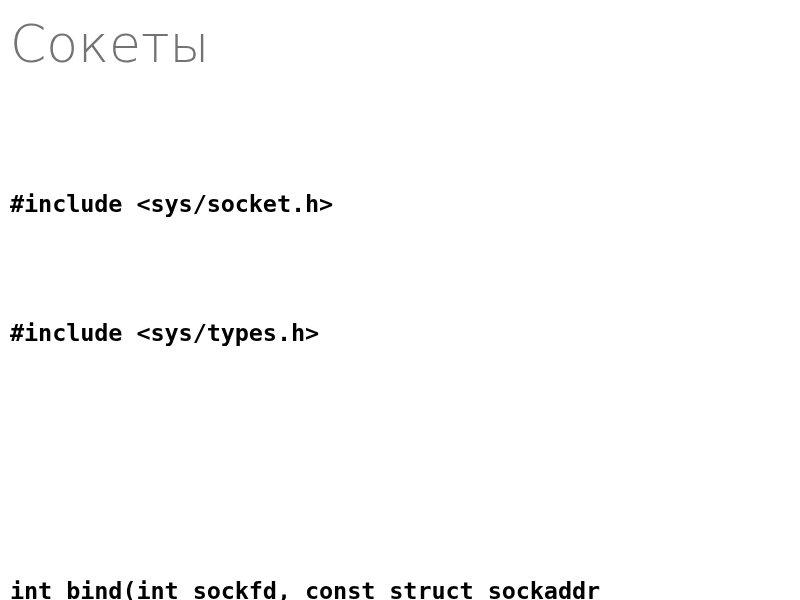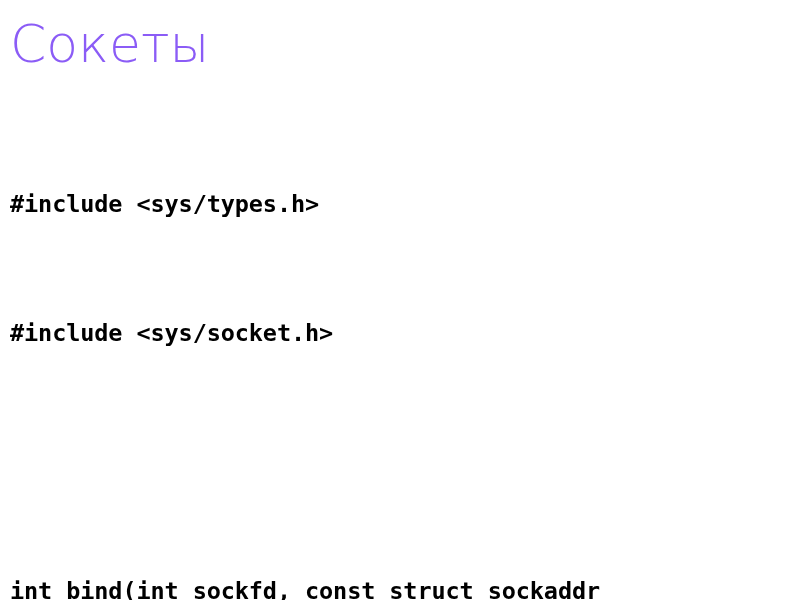--- a/index.html
+++ b/index.html
@@ -21,21 +21,21 @@
     box-sizing: border-box;
   }
   .slide-title {
     position: absolute;
     left: 10px;
     top: 16px;
     font-family: "DejaVu Sans", sans-serif;
     font-size: 52px;
     font-weight: 300;
     line-height: 1.08;
-    color: #8b5cf6;
+    color: #737373;
     letter-spacing: 0px;
     white-space: pre;
     text-align: center;
   }
   .code-block {
     position: absolute;
     left: 10px;
     top: 97px;
     width: 790px;
     font-family: "DejaVu Sans Mono", "Liberation Mono", monospace;
@@ -56,22 +56,22 @@
   }
 </style>
 </head>
 <body>
 
 <div class="slide">
 
   <div class="slide-title">Сокеты</div>
 
   <div class="code-block">
+    <span class="code-line">#include &lt;sys/socket.h&gt;</span>
     <span class="code-line">#include &lt;sys/types.h&gt;</span>
-    <span class="code-line">#include &lt;sys/socket.h&gt;</span>
     <span class="code-line blank"></span>
     <span class="code-line">int bind(int sockfd, const struct sockaddr</span>
     
     
     
     
     
   </div>
 
 </div>

